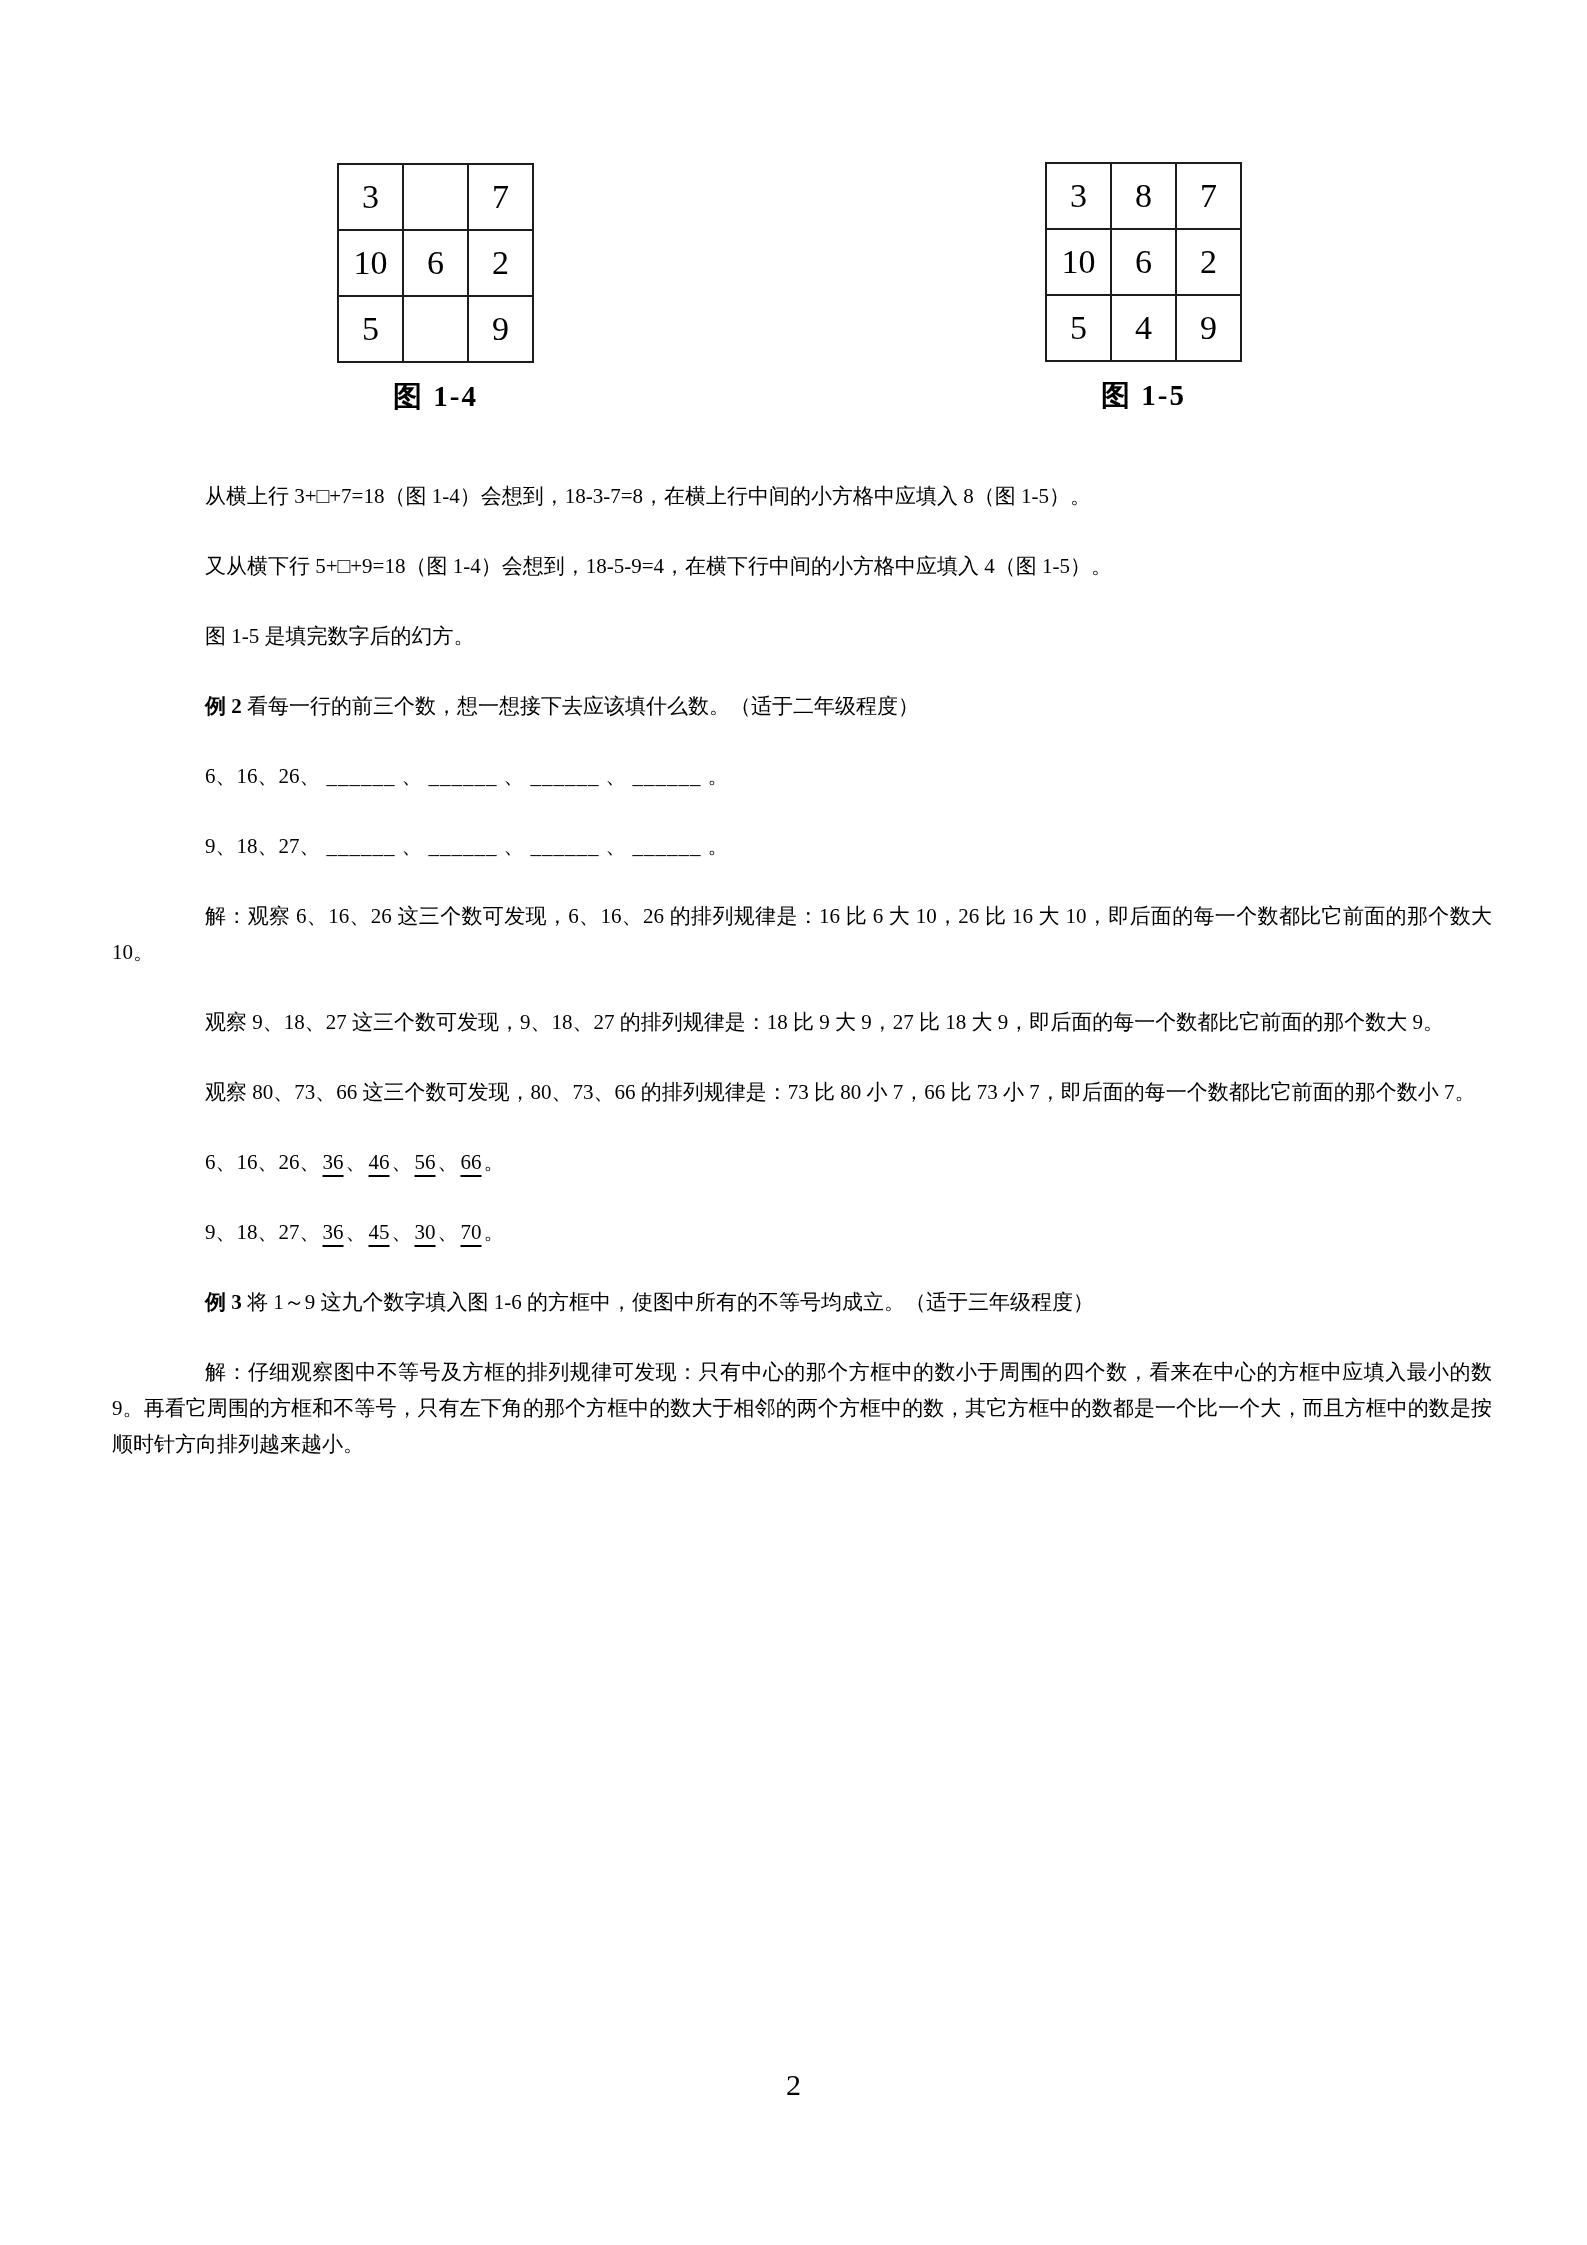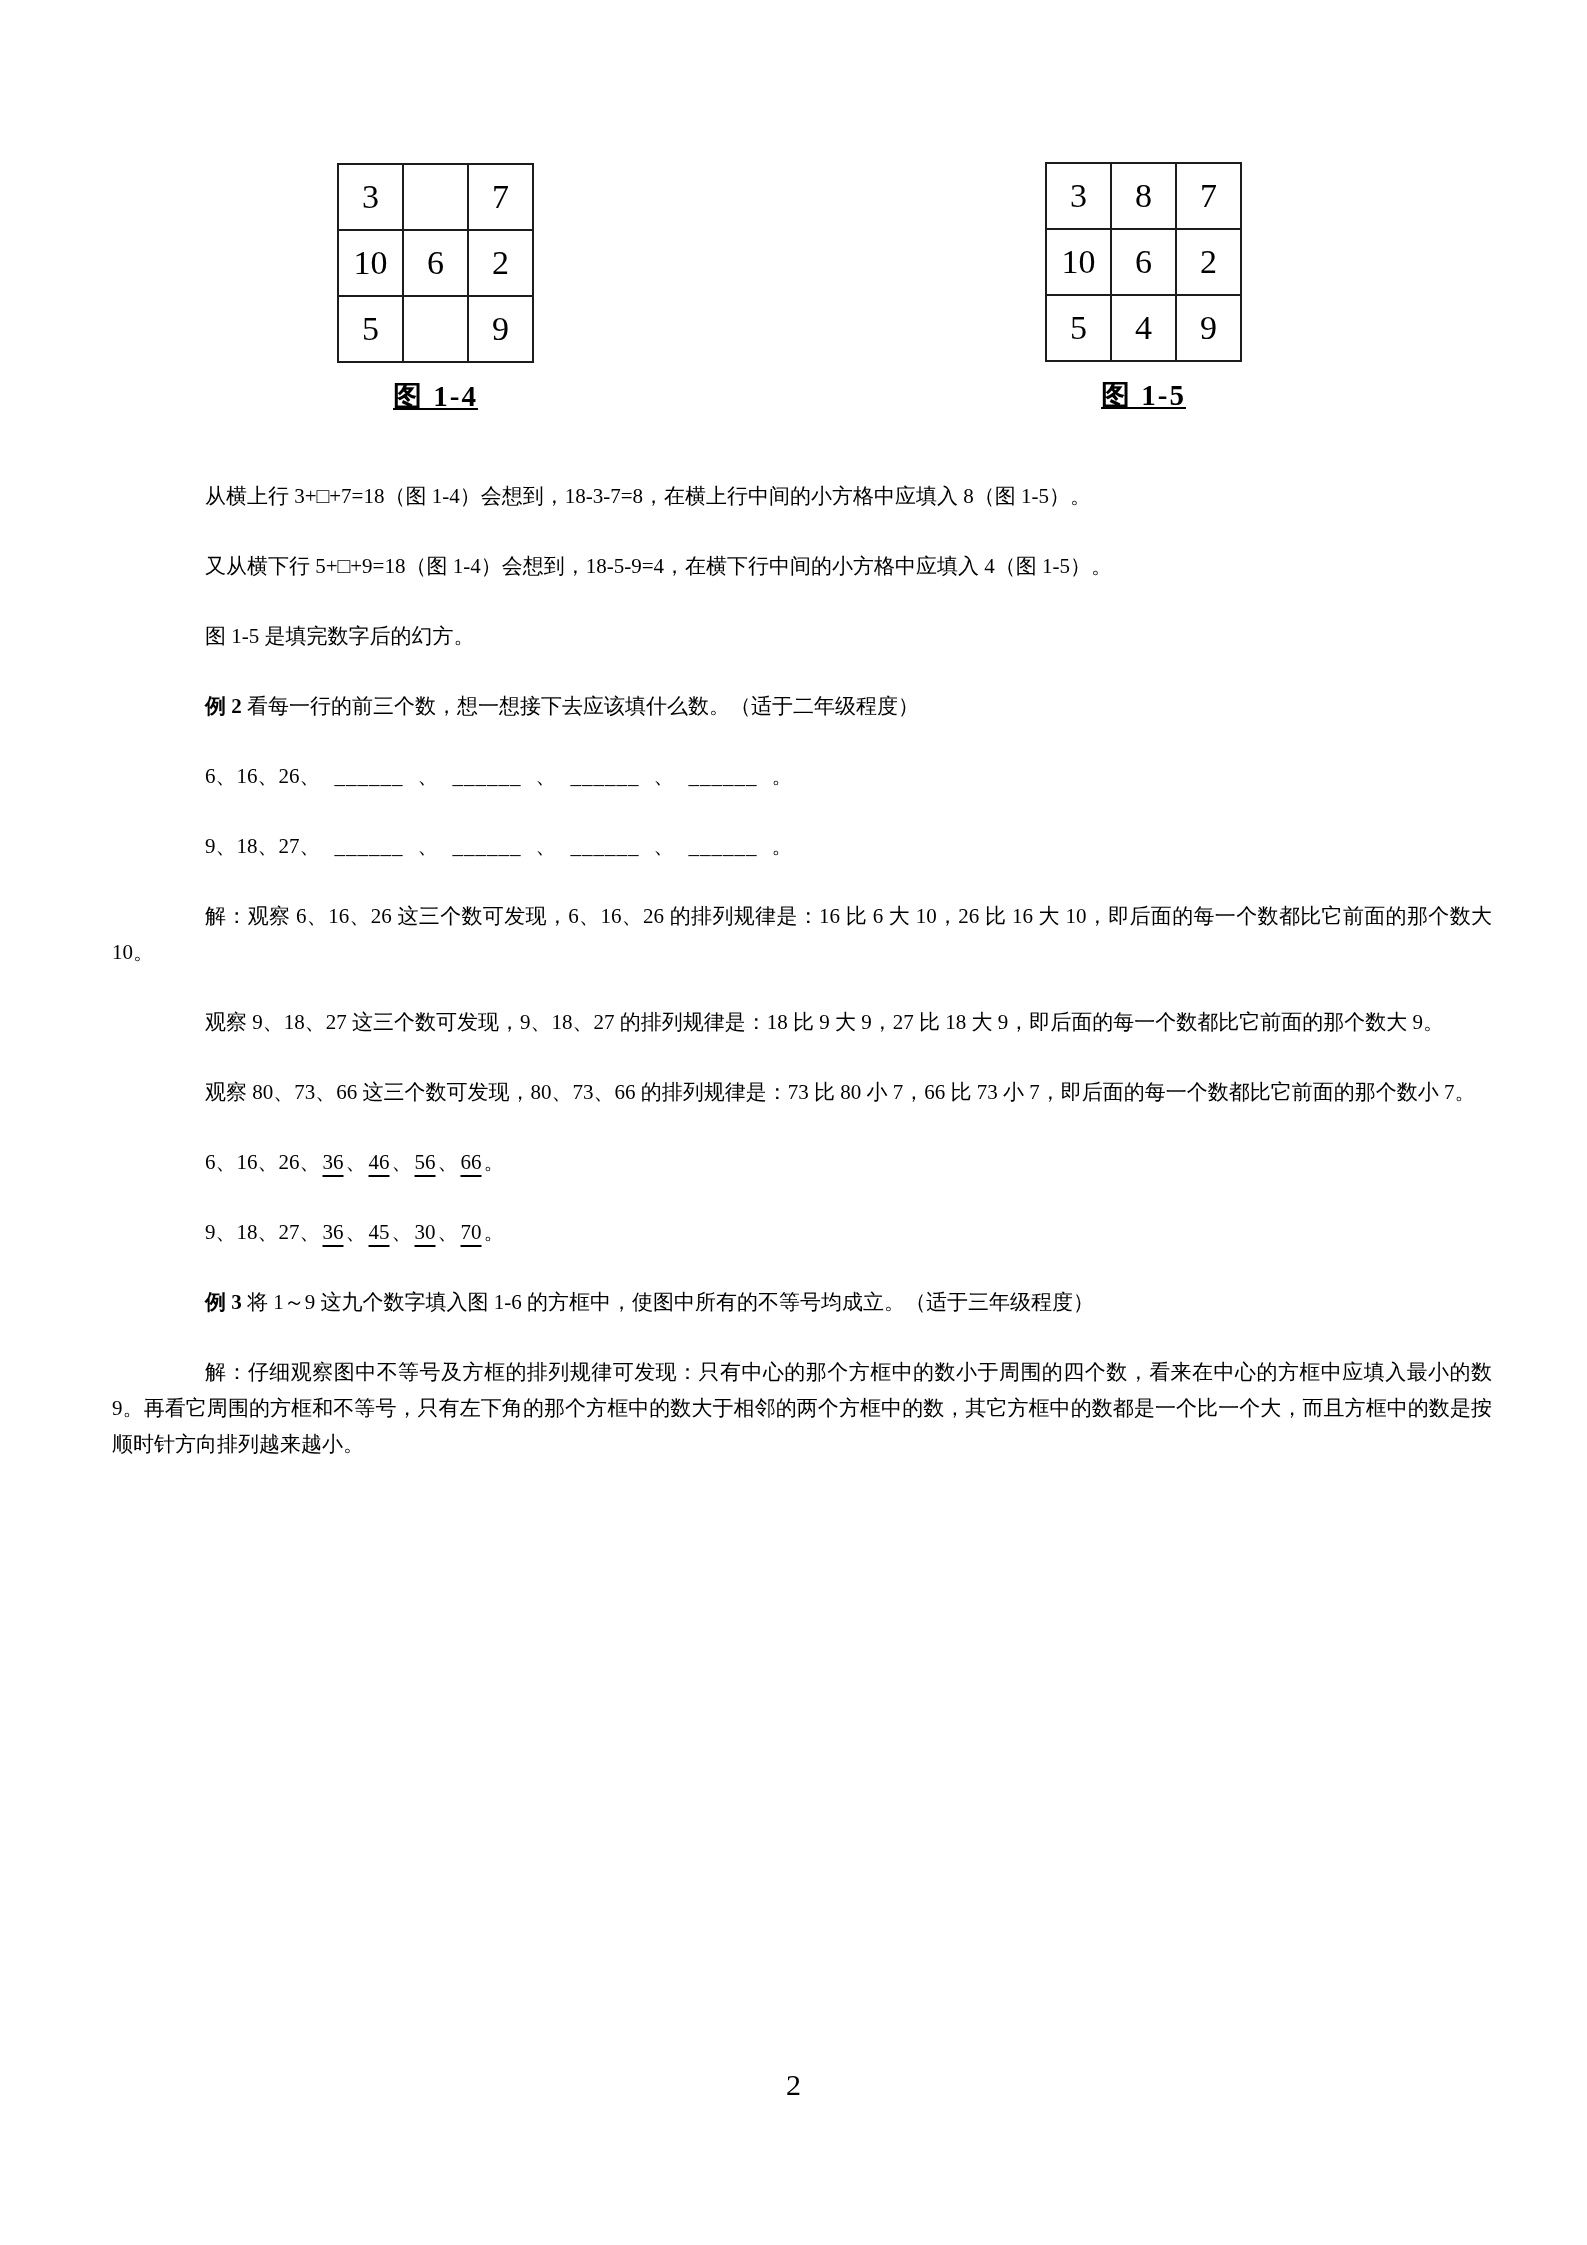--- a/index.html
+++ b/index.html
@@ -27,41 +27,40 @@
     font-size: 34px;
     padding: 0;
     font-family: "Liberation Serif", "DejaVu Serif", serif;
   }
   .caption {
     text-align: center;
     font-weight: bold;
     font-size: 29px;
     margin-top: 14px;
     letter-spacing: 2px;
-    text-decoration: underline;
   }
 
   
   .content {
     position: absolute;
     left: 112px;
     top: 478px;
     width: 1380px;
   }
   .para {
     margin: 0 0 34px 0;
     font-size: 21px;
     line-height: 36px;
     text-indent: 93px;
     text-align: justify;
     white-space: pre-wrap;
   }
   .para b { font-weight: bold; }
   .seq { text-align: left; }
-  .blank { margin: 0 14px; letter-spacing: 1px; }
+  .blank { margin: 0 6px; letter-spacing: 1px; }
   .u {
     text-decoration: underline;
     text-underline-offset: 6px;
     margin: 0 2px;
   }
 
   .page-num {
     position: absolute;
     top: 2068px;
     left: 0;

